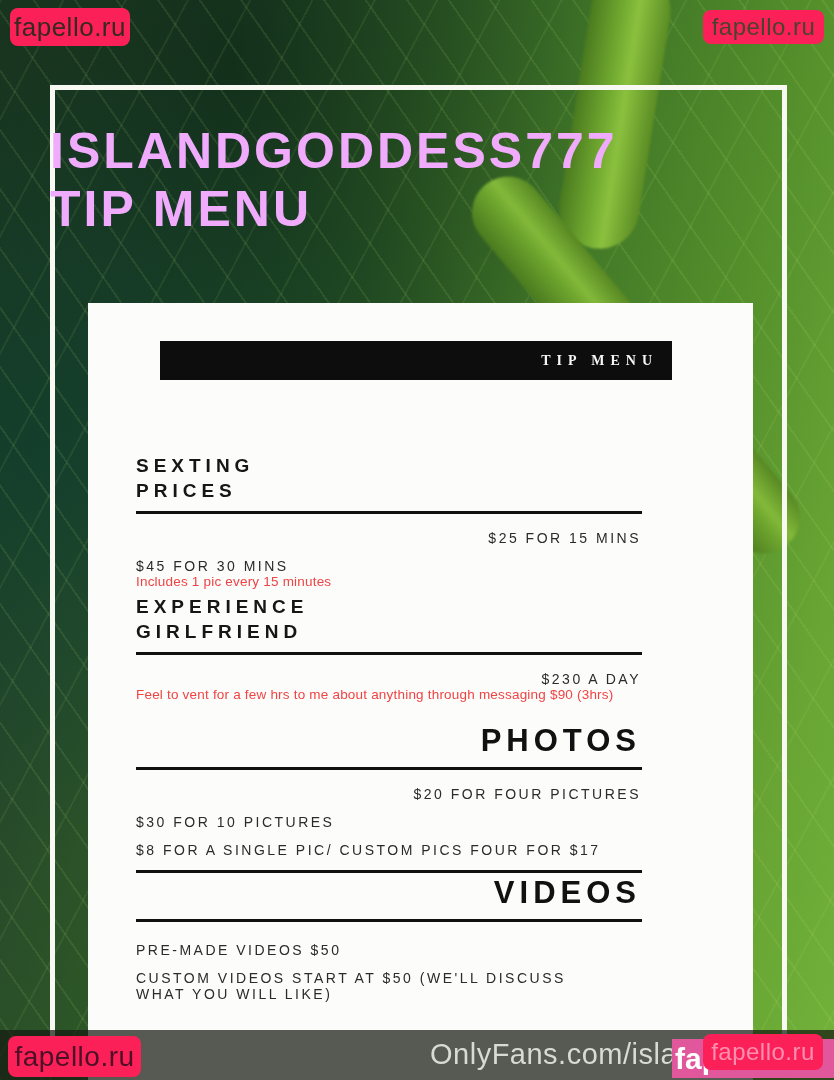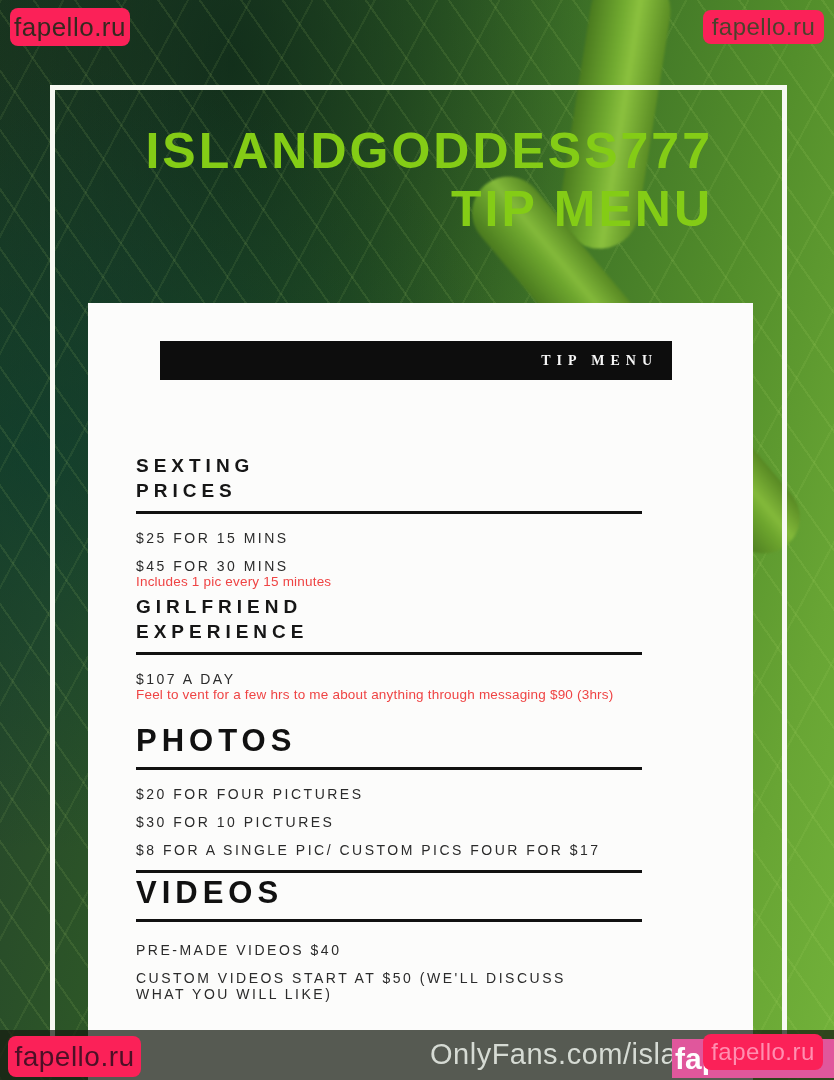--- a/index.html
+++ b/index.html
@@ -30,43 +30,43 @@
   .stem-bottom{
     left:228px;top:995px;width:78px;height:140px;transform:rotate(-12deg);
     background:linear-gradient(90deg,#4f7f21,#74ad32 45%,#8cc23f 62%,#5a8c24);
   }
   
   .frame{
     position:absolute;left:50px;top:85px;width:737px;height:963px;
     border:5px solid #f7f9f2;box-sizing:border-box;
   }
   .poster-title{
-    position:absolute;left:50px;top:122px;width:663px;text-align:right;
-    color:#84cc16;font-weight:bold;font-size:50px;line-height:58px;letter-spacing:3px;
+    position:absolute;left:50px;top:122px;width:663px;text-align:left;
+    color:#f0abfc;font-weight:bold;font-size:50px;line-height:58px;letter-spacing:3px;
   }
   .card{
     position:absolute;left:88px;top:303px;width:665px;height:929px;
     background:#fcfcfb;box-sizing:border-box;
     padding:150px 112px 0 48px;
   }
   .bar{
     position:absolute;left:160px;top:341px;width:512px;height:39px;
     background:#0d0d0d;display:flex;align-items:center;justify-content:flex-end;
   }
   .bar span{
     color:#f5f5f5;font-family:"Liberation Serif", serif;font-weight:bold;
     font-size:14px;letter-spacing:6px;padding-right:14px;
   }
   
   .h-small{font-size:19px;font-weight:bold;color:#161616;letter-spacing:5px;line-height:25px;}
-  .h-big{font-size:31px;font-weight:bold;color:#111;letter-spacing:5px;line-height:36px;margin-top:2px;}
+  .h-big{font-size:31px;font-weight:bold;color:#111;letter-spacing:5px;line-height:36px;margin-top:2px;text-align:right;}
   .rule{height:3px;background:#111;border:0;margin:8px 0 0 0;width:506px;}
   .price{font-size:14px;color:#2b2b2b;letter-spacing:2.5px;line-height:16px;margin-top:12px;}
   .note{font-size:13.5px;color:#ef4444;line-height:16.5px;letter-spacing:0.2px;}
-  .gap-s{margin-top:16px;}
+  .gap-s{margin-top:16px;text-align:right;}
   .gap-m{margin-top:20px;}
   .videos-note{max-width:478px;}
   
   .footer-bar{
     position:absolute;left:0;top:1030px;width:834px;height:50px;
     background:rgba(22,28,17,0.72);
   }
   .footer-url{
     position:absolute;left:430px;top:1038px;
     color:#d6dbd4;font-size:29px;letter-spacing:0.5px;white-space:nowrap;
@@ -107,40 +107,40 @@
     <div>SEXTING</div>
     <div>PRICES</div>
   </div>
   <div class="rule"></div>
 
   <div class="price gap-s">$25 FOR 15 MINS</div>
   <div class="price">$45 FOR 30 MINS</div>
   <div class="note">Includes 1 pic every 15 minutes</div>
 
   <div class="h-small" style="margin-top:3px;">
+    <div>EXPERIENCE</div>
     <div>GIRLFRIEND</div>
-    <div>EXPERIENCE</div>
   </div>
   <div class="rule"></div>
 
-  <div class="price gap-s">$107 A DAY</div>
+  <div class="price gap-s">$230 A DAY</div>
   <div class="note">Feel to vent for a few hrs to me about anything through messaging $90 (3hrs)</div>
 
   <div class="h-big gap-m">PHOTOS</div>
   <div class="rule"></div>
 
   <div class="price gap-s">$20 FOR FOUR PICTURES</div>
   <div class="price">$30 FOR 10 PICTURES</div>
   <div class="price">$8 FOR A SINGLE PIC/ CUSTOM PICS FOUR FOR $17</div>
   <div class="rule" style="margin-top:12px;"></div>
 
   <div class="h-big" style="">VIDEOS</div>
   <div class="rule"></div>
 
-  <div class="price gap-m videos-note">PRE-MADE VIDEOS $40</div>
+  <div class="price gap-m videos-note">PRE-MADE VIDEOS $50</div>
   <div class="price videos-note">CUSTOM VIDEOS START AT $50 (WE'LL DISCUSS WHAT YOU WILL LIKE)</div>
 </div>
 
 <div class="bar">
   <span>TIP MENU</span>
 </div>
 
 <div class="footer-bar"></div>
 <div class="footer-url">OnlyFans.com/islandgoddess777</div>
 

